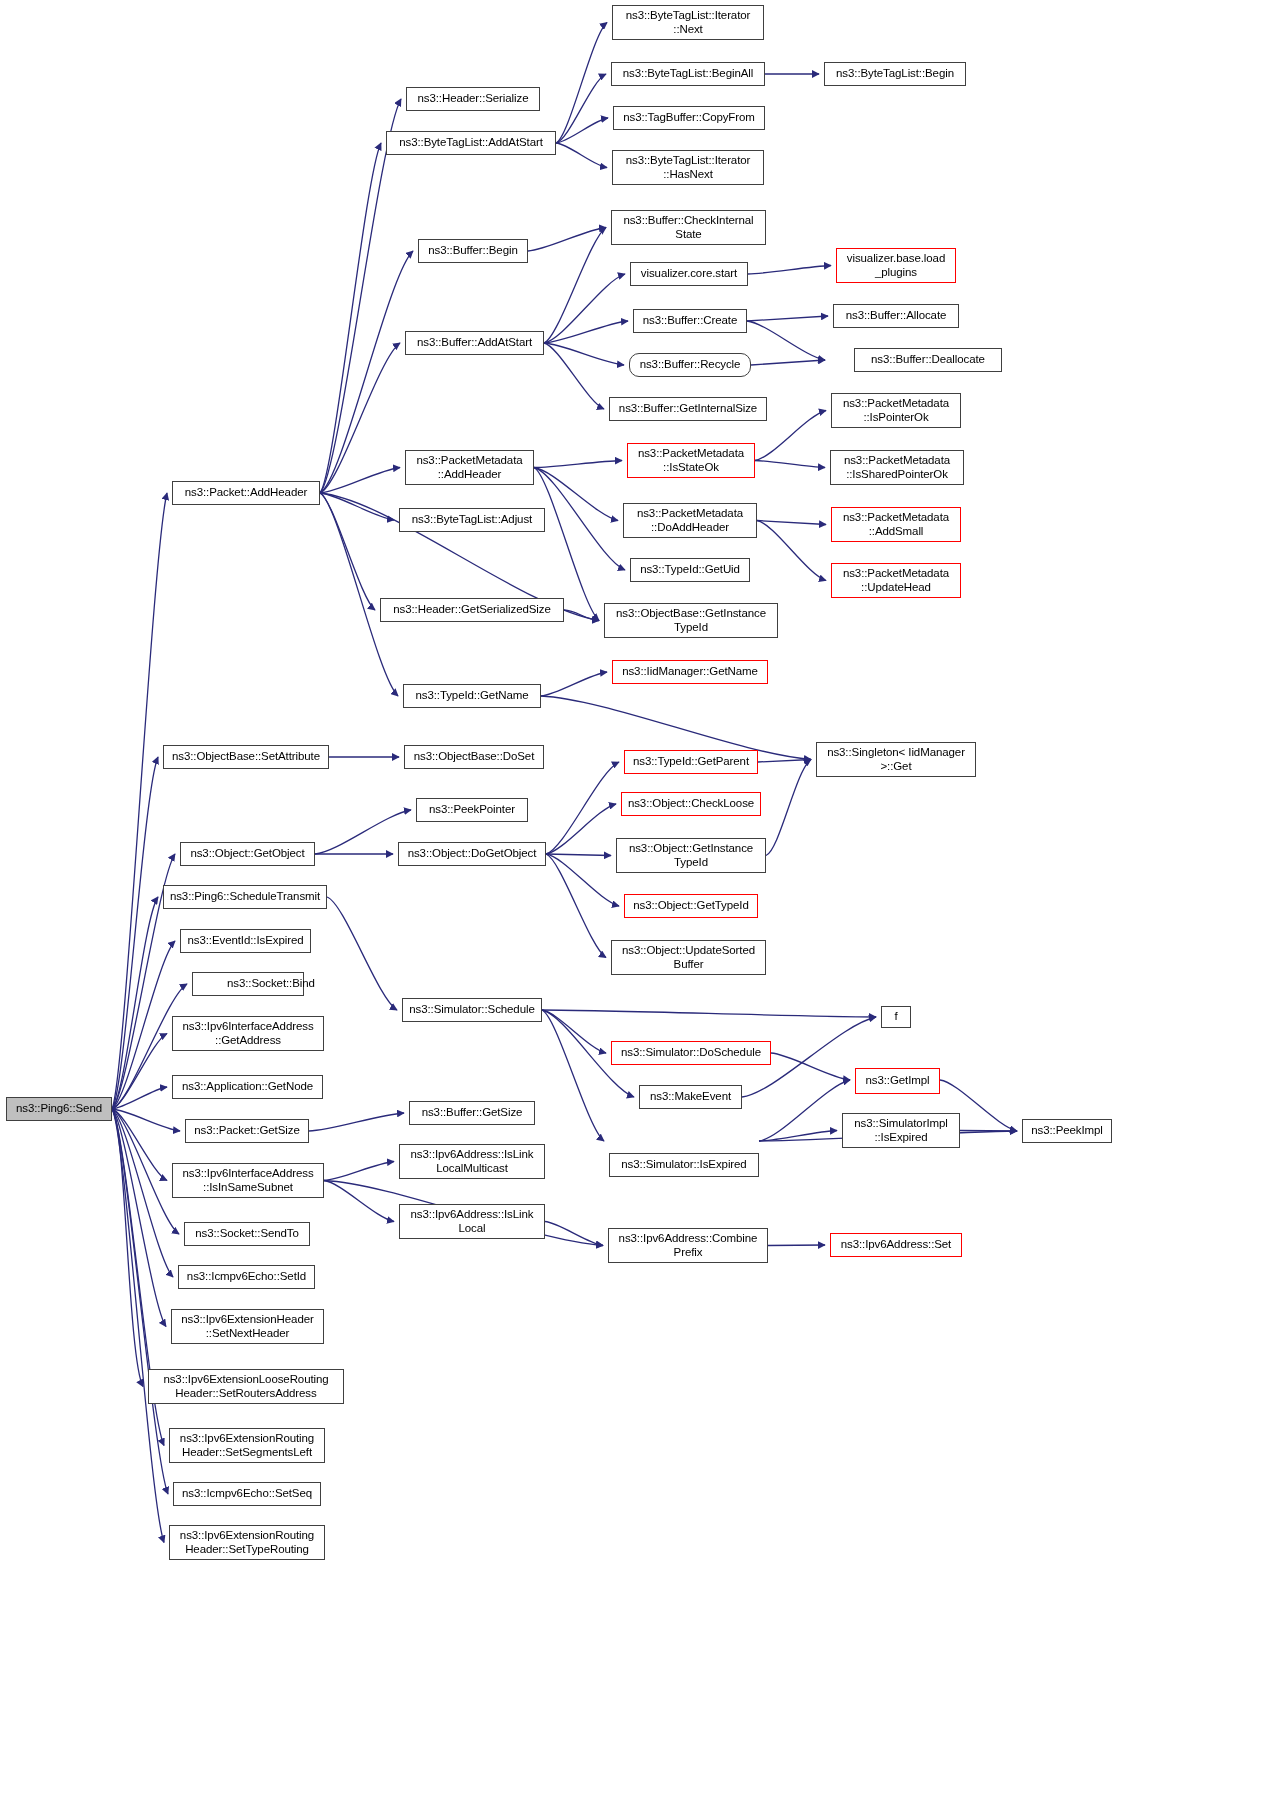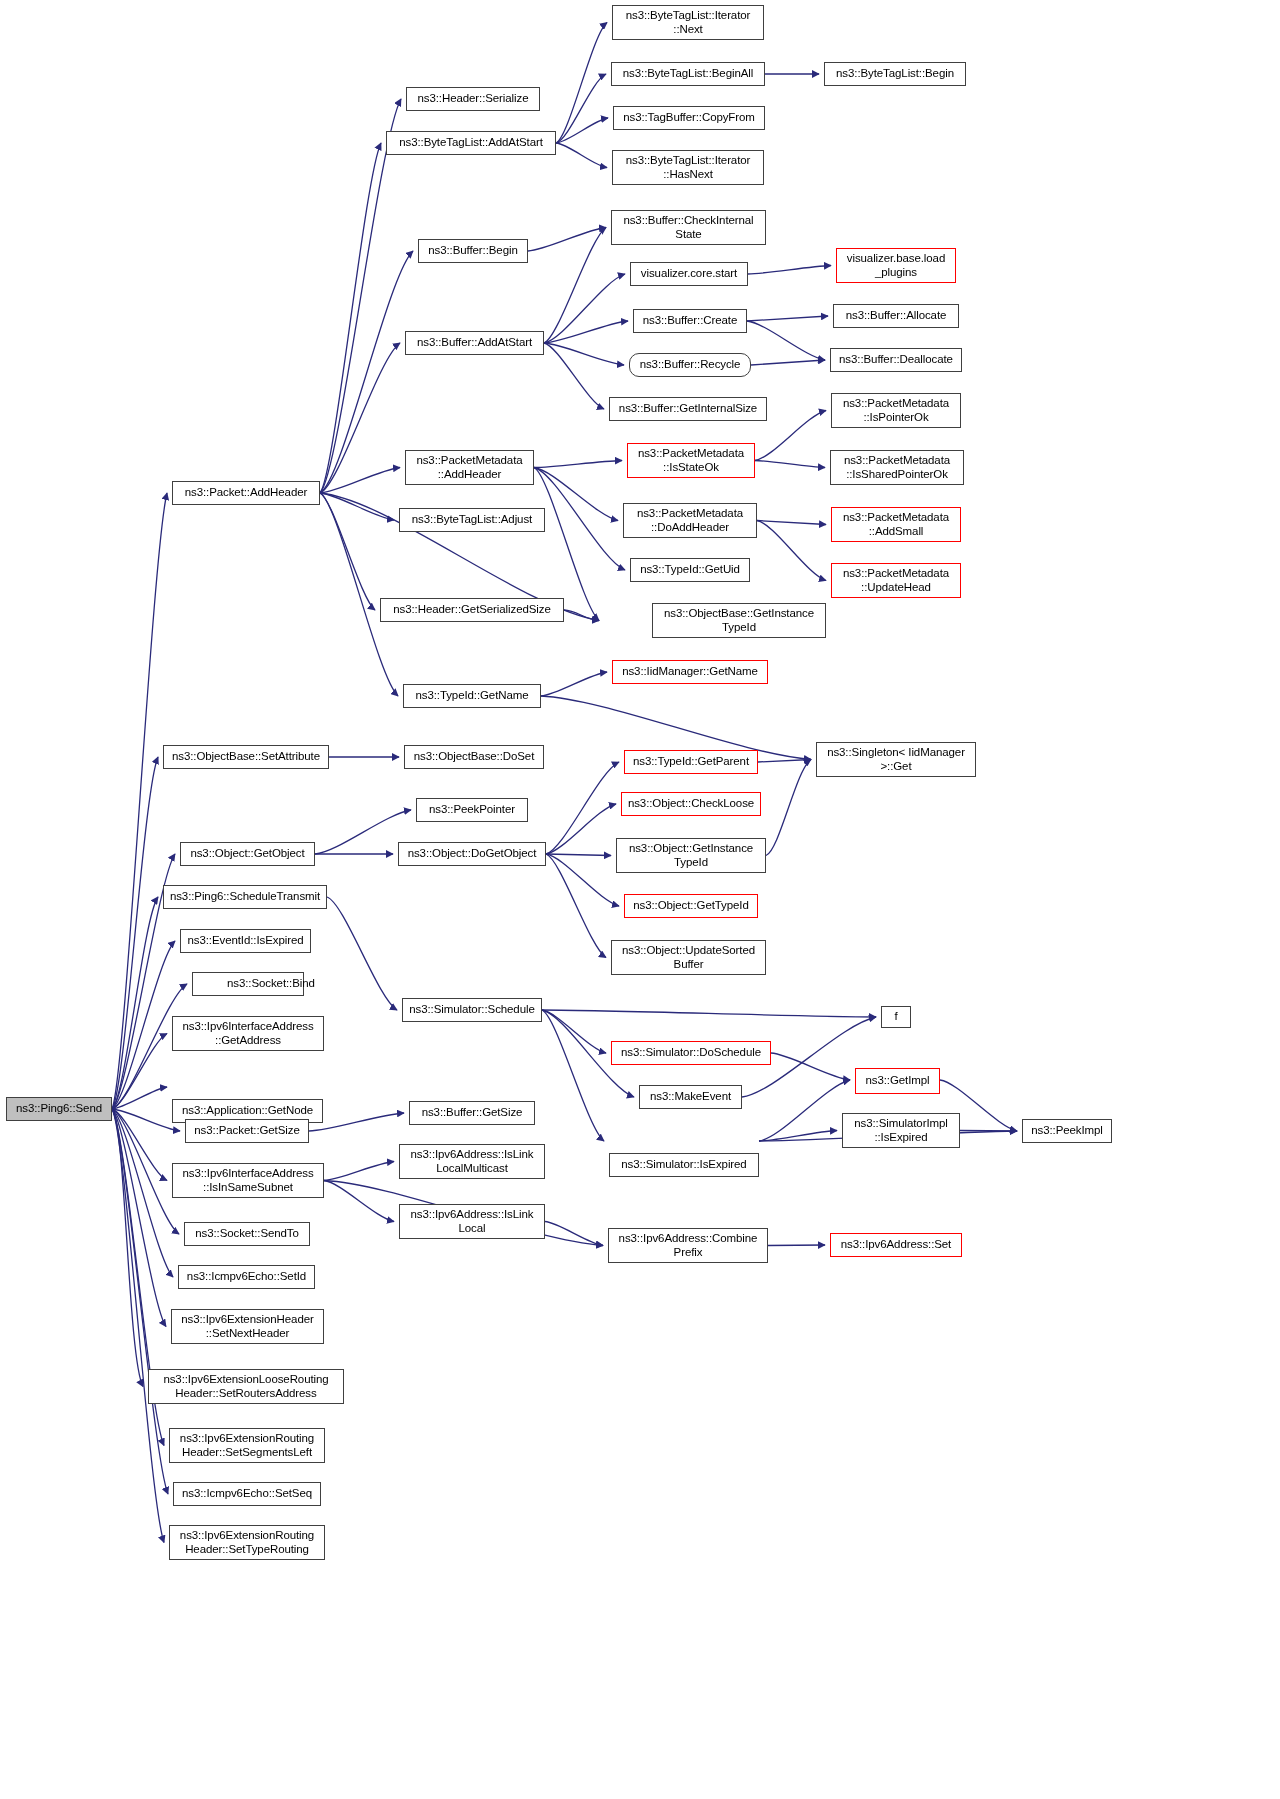--- a/index.html
+++ b/index.html
@@ -148,21 +148,21 @@
   <div id="node-layer">
       <div class="node root" style="left: 6px; top: 1097px; width: 106px; height: 24px;"><span class="node-label">ns3::Ping6::Send</span></div>
       <div class="node" style="left: 172px; top: 481px; width: 148px; height: 24px;"><span class="node-label">ns3::Packet::AddHeader</span></div>
       <div class="node" style="left: 163px; top: 745px; width: 166px; height: 24px;"><span class="node-label">ns3::ObjectBase::SetAttribute</span></div>
       <div class="node" style="left: 180px; top: 842px; width: 135px; height: 24px;"><span class="node-label">ns3::Object::GetObject</span></div>
       <div class="node" style="left: 163px; top: 885px; width: 164px; height: 24px;"><span class="node-label">ns3::Ping6::ScheduleTransmit</span></div>
       <div class="node" style="left: 180px; top: 929px; width: 131px; height: 24px;"><span class="node-label">ns3::EventId::IsExpired</span></div>
       <div class="node" style="left: 192px; top: 972px; width: 112px; height: 24px; padding-left: 34px;"><span class="node-label">ns3::Socket::Bind</span></div>
       <div class="node" style="left: 172px; top: 1016px; width: 152px; height: 35px;"><span class="node-label">ns3::Ipv6InterfaceAddress
 ::GetAddress</span></div>
-      <div class="node" style="left: 172px; top: 1075px; width: 151px; height: 24px; margin-top: 24px;"><span class="node-label">ns3::Application::GetNode</span></div>
+      <div class="node" style="left: 172px; top: 1075px; width: 151px; height: 24px;"><span class="node-label">ns3::Application::GetNode</span></div>
       <div class="node" style="left: 185px; top: 1119px; width: 124px; height: 24px;"><span class="node-label">ns3::Packet::GetSize</span></div>
       <div class="node" style="left: 172px; top: 1163px; width: 152px; height: 35px;"><span class="node-label">ns3::Ipv6InterfaceAddress
 ::IsInSameSubnet</span></div>
       <div class="node" style="left: 184px; top: 1222px; width: 126px; height: 24px;"><span class="node-label">ns3::Socket::SendTo</span></div>
       <div class="node" style="left: 178px; top: 1265px; width: 137px; height: 24px;"><span class="node-label">ns3::Icmpv6Echo::SetId</span></div>
       <div class="node" style="left: 171px; top: 1309px; width: 153px; height: 35px; text-align: center;"><span class="node-label">ns3::Ipv6ExtensionHeader
 ::SetNextHeader</span></div>
       <div class="node" style="left: 148px; top: 1369px; width: 196px; height: 35px;"><span class="node-label">ns3::Ipv6ExtensionLooseRouting
 Header::SetRoutersAddress</span></div>
       <div class="node" style="left: 169px; top: 1428px; width: 156px; height: 35px;"><span class="node-label">ns3::Ipv6ExtensionRouting
@@ -198,40 +198,40 @@
 State</span></div>
       <div class="node" style="left: 630px; top: 262px; width: 118px; height: 24px;"><span class="node-label">visualizer.core.start</span></div>
       <div class="node" style="left: 633px; top: 309px; width: 114px; height: 24px;"><span class="node-label">ns3::Buffer::Create</span></div>
       <div class="node" style="left: 629px; top: 353px; width: 122px; height: 24px; border-radius: 10px;"><span class="node-label">ns3::Buffer::Recycle</span></div>
       <div class="node" style="left: 609px; top: 397px; width: 158px; height: 24px;"><span class="node-label">ns3::Buffer::GetInternalSize</span></div>
       <div class="node red" style="left: 627px; top: 443px; width: 128px; height: 35px;"><span class="node-label">ns3::PacketMetadata
 ::IsStateOk</span></div>
       <div class="node" style="left: 623px; top: 503px; width: 134px; height: 35px;"><span class="node-label">ns3::PacketMetadata
 ::DoAddHeader</span></div>
       <div class="node" style="left: 630px; top: 558px; width: 120px; height: 24px;"><span class="node-label">ns3::TypeId::GetUid</span></div>
-      <div class="node" style="left: 604px; top: 603px; width: 174px; height: 35px; margin-left: 48px;"><span class="node-label">ns3::ObjectBase::GetInstance
+      <div class="node" style="left: 604px; top: 603px; width: 174px; height: 35px;"><span class="node-label">ns3::ObjectBase::GetInstance
 TypeId</span></div>
       <div class="node red" style="left: 612px; top: 660px; width: 156px; height: 24px; align-items: center;"><span class="node-label">ns3::IidManager::GetName</span></div>
       <div class="node red" style="left: 624px; top: 750px; width: 134px; height: 24px;"><span class="node-label">ns3::TypeId::GetParent</span></div>
       <div class="node red" style="left: 621px; top: 792px; width: 140px; height: 24px;"><span class="node-label">ns3::Object::CheckLoose</span></div>
       <div class="node" style="left: 616px; top: 838px; width: 150px; height: 35px;"><span class="node-label">ns3::Object::GetInstance
 TypeId</span></div>
       <div class="node red" style="left: 624px; top: 894px; width: 134px; height: 24px;"><span class="node-label">ns3::Object::GetTypeId</span></div>
       <div class="node" style="left: 611px; top: 940px; width: 155px; height: 35px;"><span class="node-label">ns3::Object::UpdateSorted
 Buffer</span></div>
       <div class="node red" style="left: 611px; top: 1041px; width: 160px; height: 24px;"><span class="node-label">ns3::Simulator::DoSchedule</span></div>
       <div class="node" style="left: 639px; top: 1085px; width: 103px; height: 24px;"><span class="node-label">ns3::MakeEvent</span></div>
       <div class="node" style="left: 609px; top: 1129px; width: 150px; height: 24px; margin-top: 24px;"><span class="node-label">ns3::Simulator::IsExpired</span></div>
       <div class="node" style="left: 608px; top: 1228px; width: 160px; height: 35px;"><span class="node-label">ns3::Ipv6Address::Combine
 Prefix</span></div>
       <div class="node" style="left: 824px; top: 62px; width: 142px; height: 24px;"><span class="node-label">ns3::ByteTagList::Begin</span></div>
       <div class="node red" style="left: 836px; top: 248px; width: 120px; height: 35px;"><span class="node-label">visualizer.base.load
 _plugins</span></div>
       <div class="node" style="left: 833px; top: 304px; width: 126px; height: 24px;"><span class="node-label">ns3::Buffer::Allocate</span></div>
-      <div class="node" style="left: 830px; top: 348px; width: 132px; height: 24px;"><span class="node-label">ns3::Buffer::Deallocate</span></div>
+      <div class="node" style="left: 854px; top: 348px; width: 148px; height: 24px;"><span class="node-label">ns3::Buffer::Deallocate</span></div>
       <div class="node" style="left: 831px; top: 393px; width: 130px; height: 35px;"><span class="node-label">ns3::PacketMetadata
 ::IsPointerOk</span></div>
       <div class="node" style="left: 830px; top: 450px; width: 134px; height: 35px;"><span class="node-label">ns3::PacketMetadata
 ::IsSharedPointerOk</span></div>
       <div class="node red" style="left: 831px; top: 507px; width: 130px; height: 35px;"><span class="node-label">ns3::PacketMetadata
 ::AddSmall</span></div>
       <div class="node red" style="left: 831px; top: 563px; width: 130px; height: 35px;"><span class="node-label">ns3::PacketMetadata
 ::UpdateHead</span></div>
       <div class="node" style="left: 816px; top: 742px; width: 160px; height: 35px;"><span class="node-label">ns3::Singleton&lt; IidManager
 &gt;::Get</span></div>

